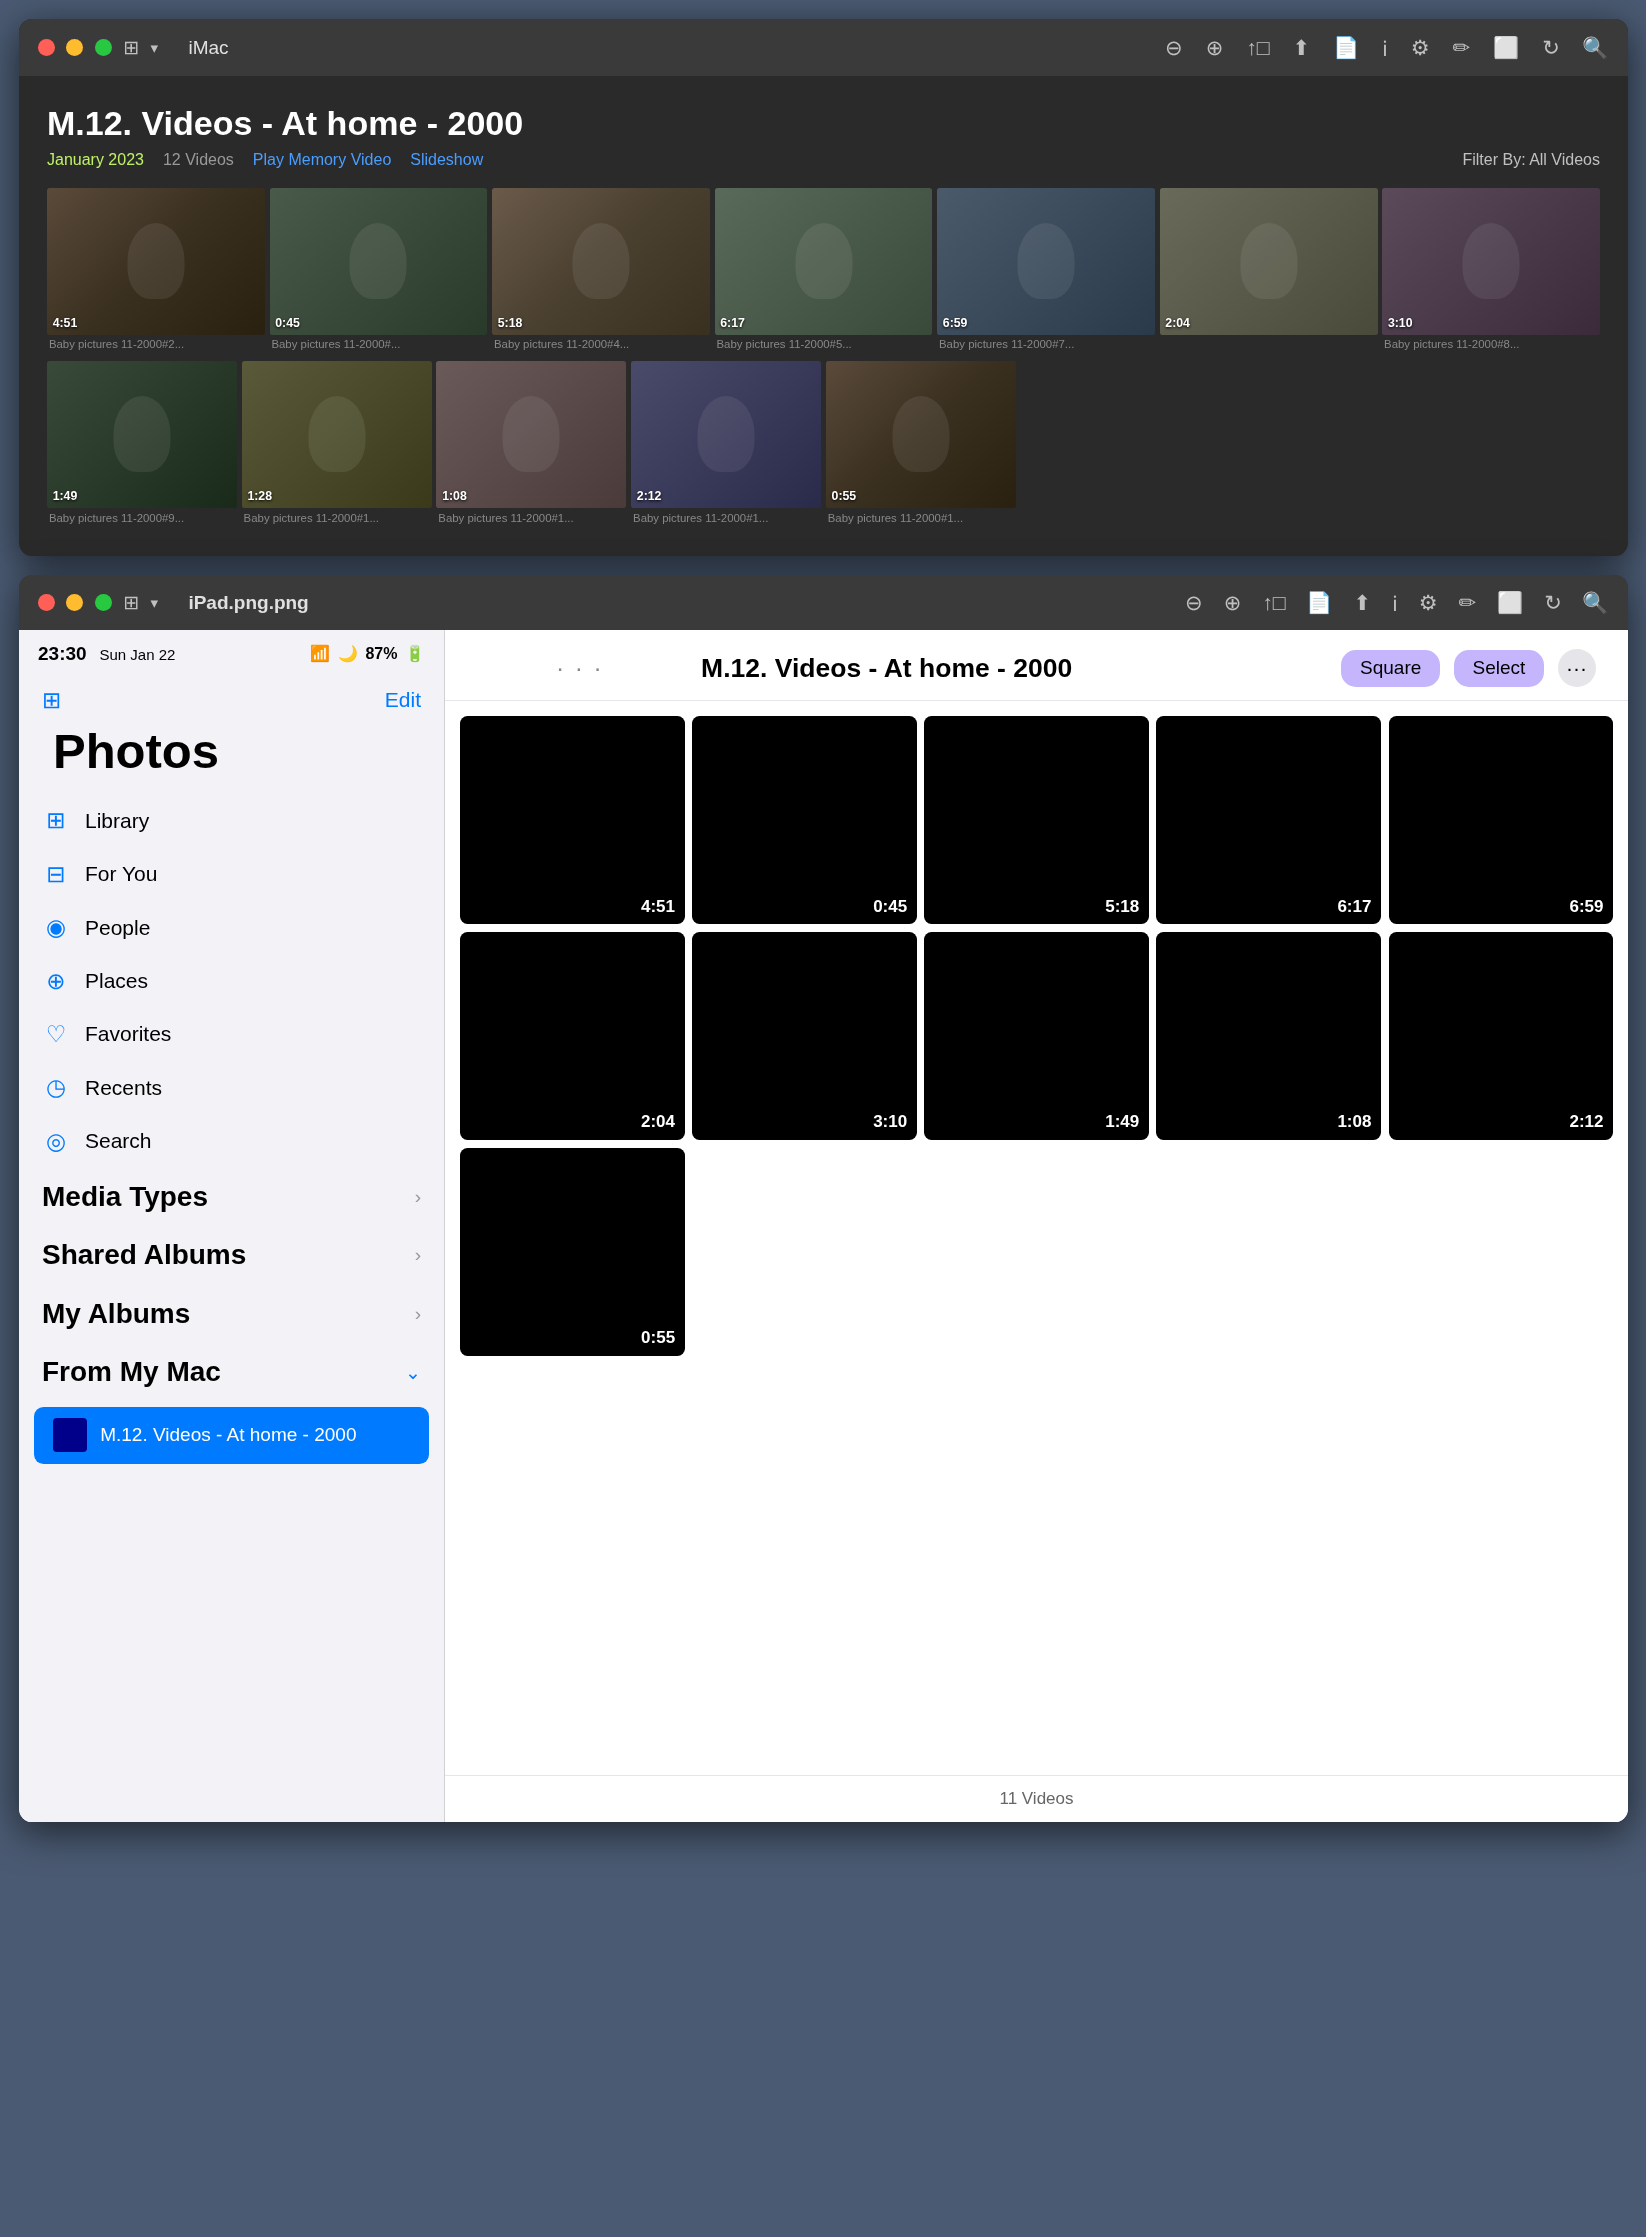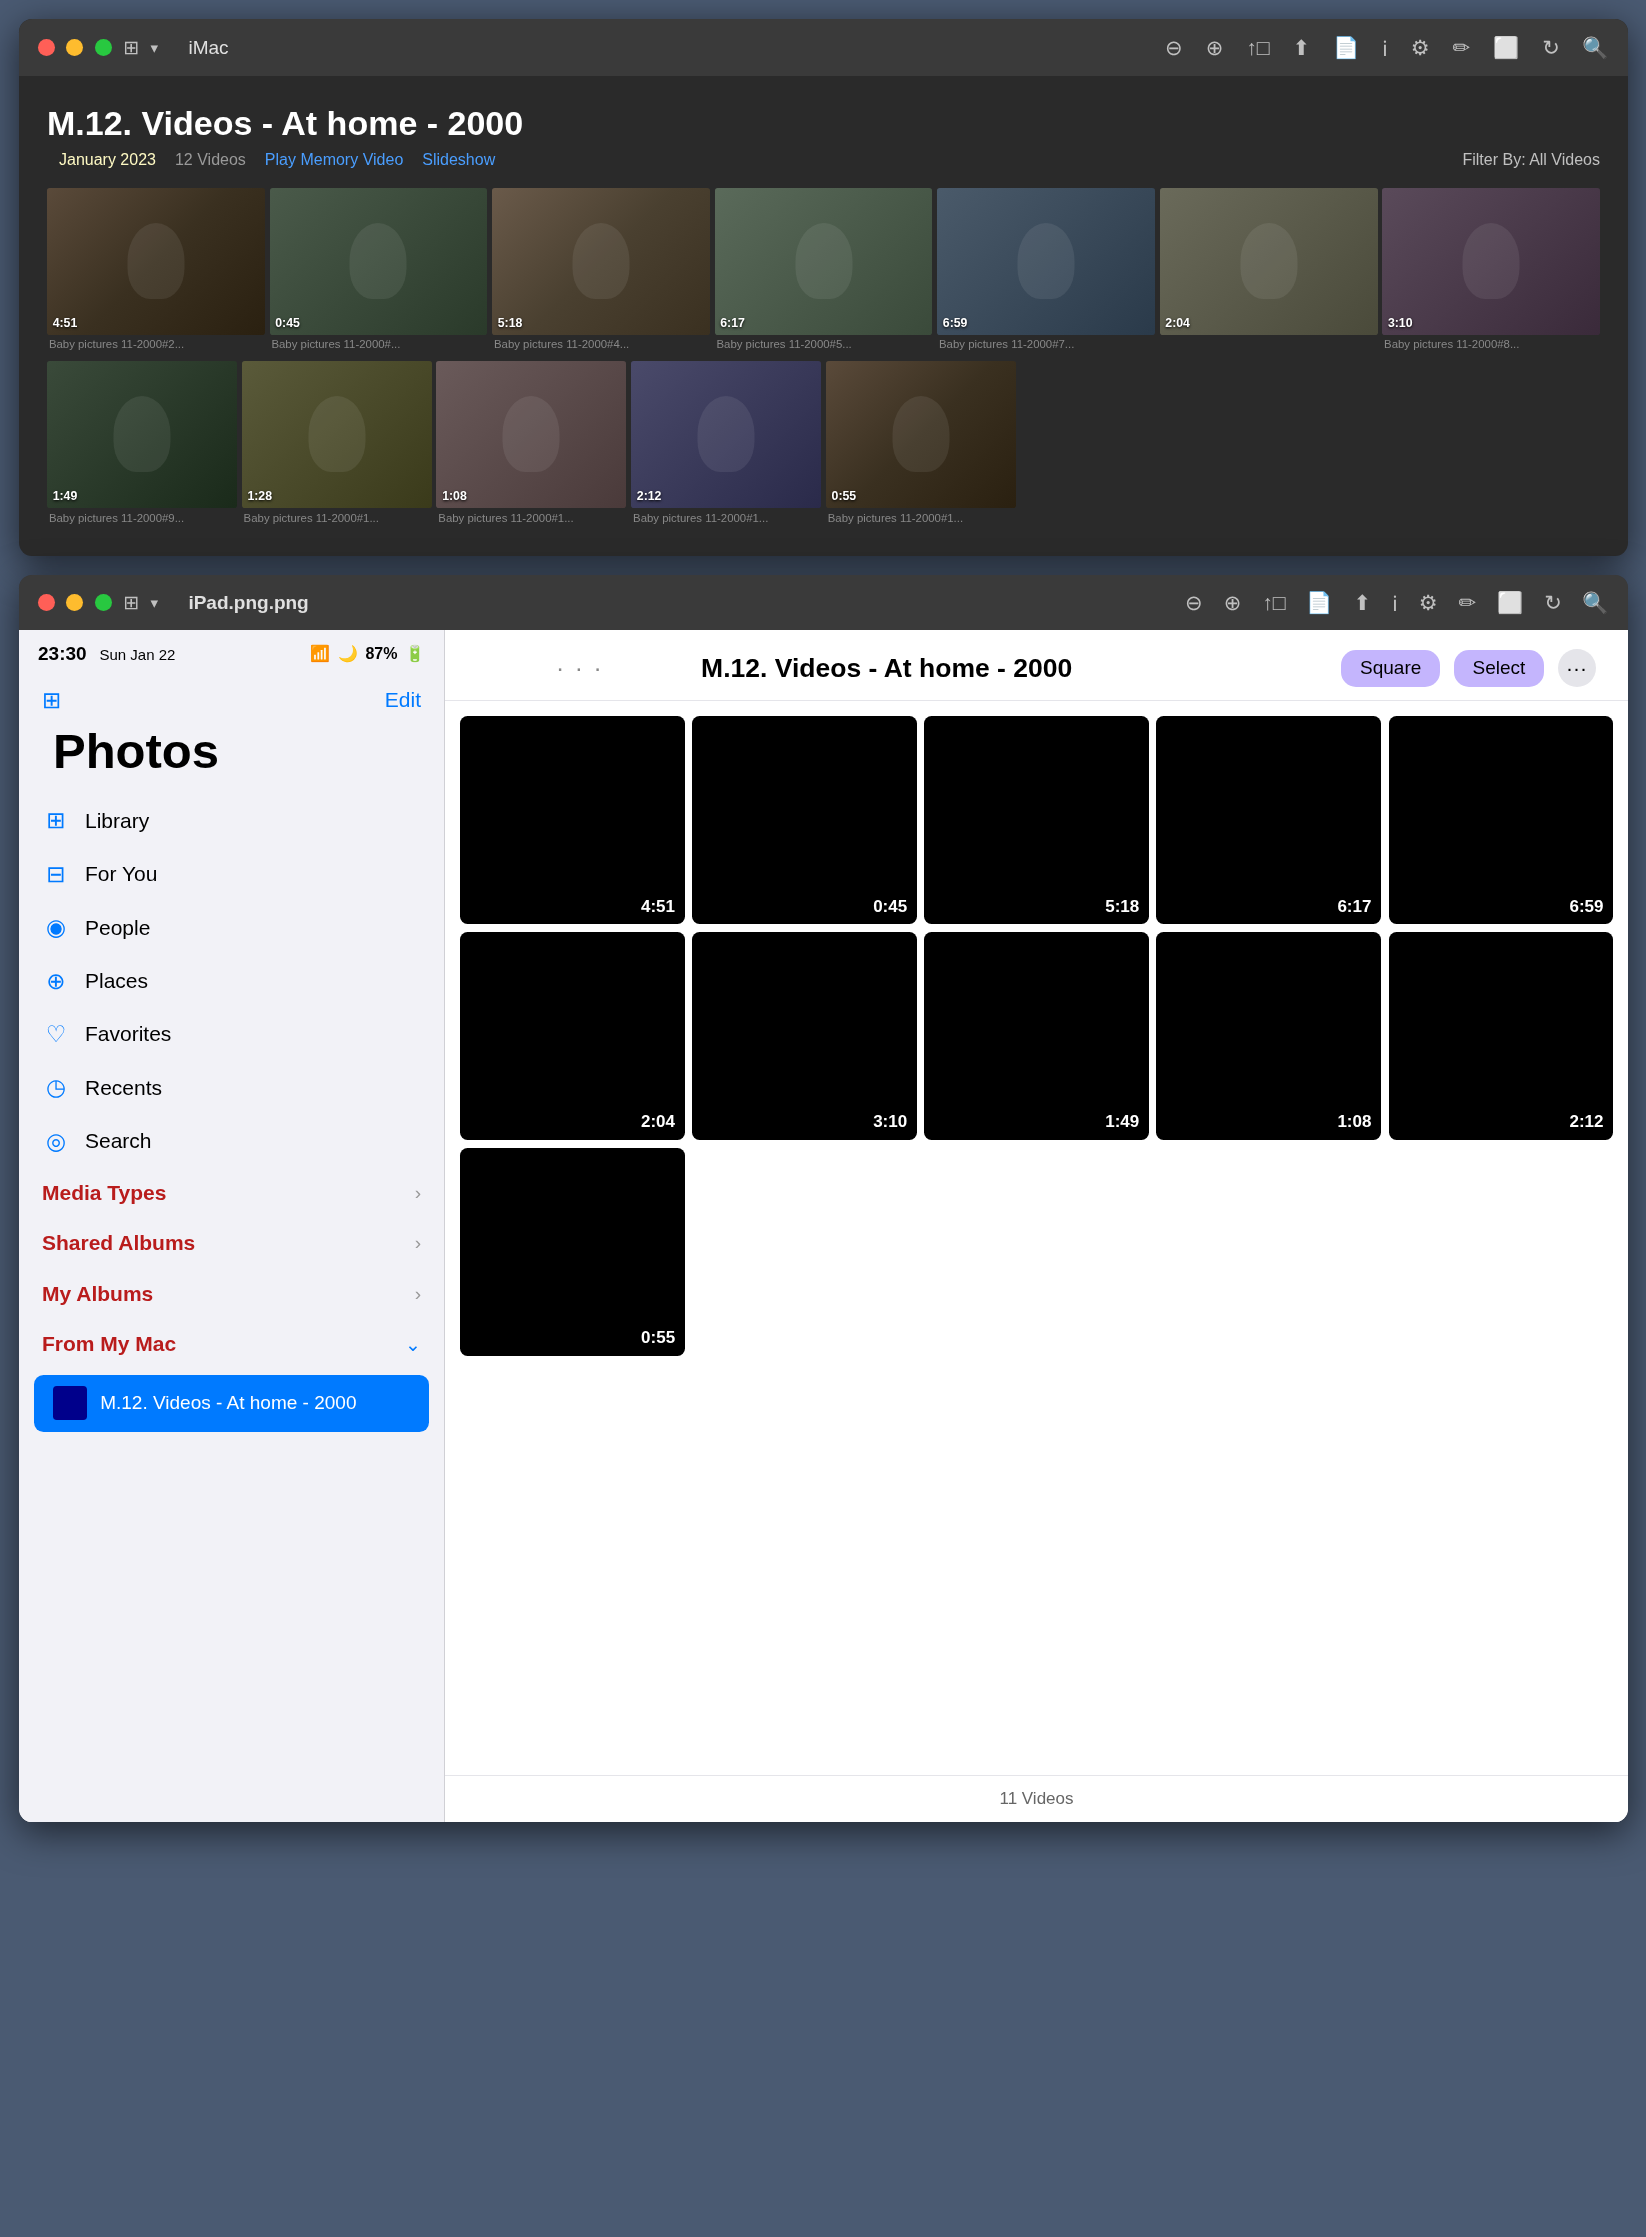--- a/index.html
+++ b/index.html
@@ -69,21 +69,21 @@
       font-weight: 700;
       color: #ffffff;
       margin-bottom: 7.6px;
     }
     .album-meta {
       display: flex;
       align-items: center;
       gap: 19px;
       font-size: 16px;
     }
-    .album-meta-date { color: #fef9c3; margin-left: 12px; }
+    .album-meta-date { color: #bef264; }
     .album-meta-count { color: #999; }
     .album-meta-link { color: #4a9eff; cursor: pointer; }
     .filter-by {
       margin-left: auto;
       color: #c0c0c0;
       font-size: 16px;
       cursor: pointer;
     }
     .photo-grid {
       display: flex;
@@ -195,23 +195,23 @@
     .sidebar-item-label { font-size: 21px; color: #000; flex: 1; }
 
     .sidebar-section-header {
       display: flex;
       align-items: center;
       justify-content: space-between;
       padding: 13.2px 23px;
       cursor: pointer;
     }
     .sidebar-section-title {
-      font-size: 21px;
+      font-size: 28px;
       font-weight: 600;
-      color: #b91c1c;
+      color: #000000;
     }
     .sidebar-section-chevron {
       font-size: 19px;
       color: #999;
     }
 
     .sidebar-selected-item {
       margin: 5.7px 15px;
       background: #007aff;
       border-radius: 9.5px;

